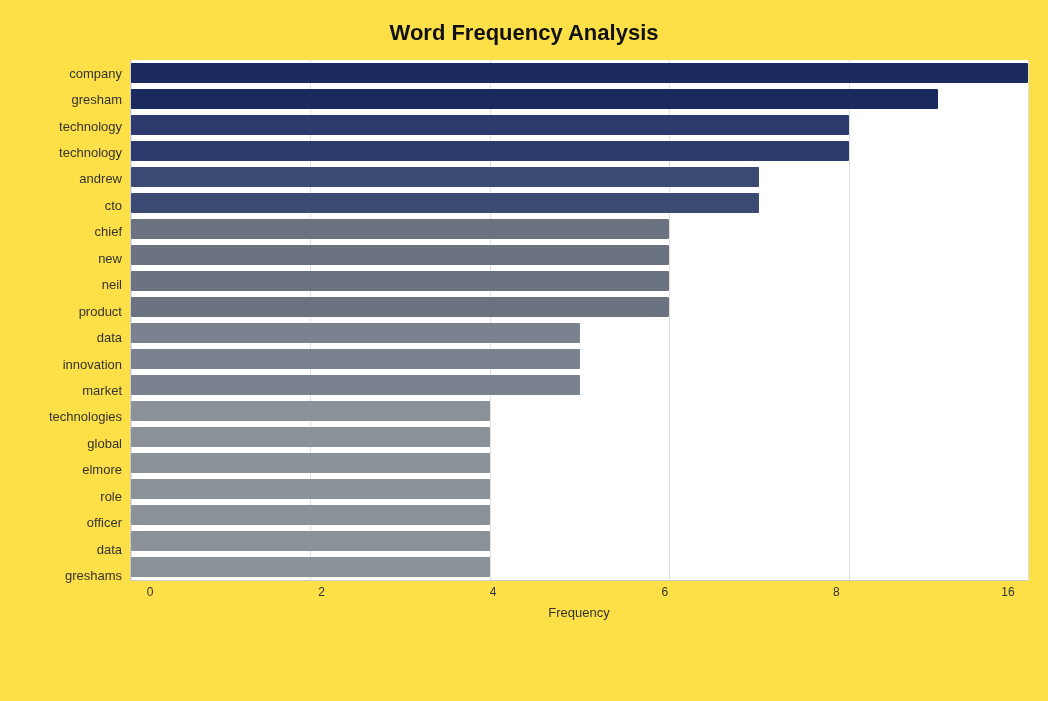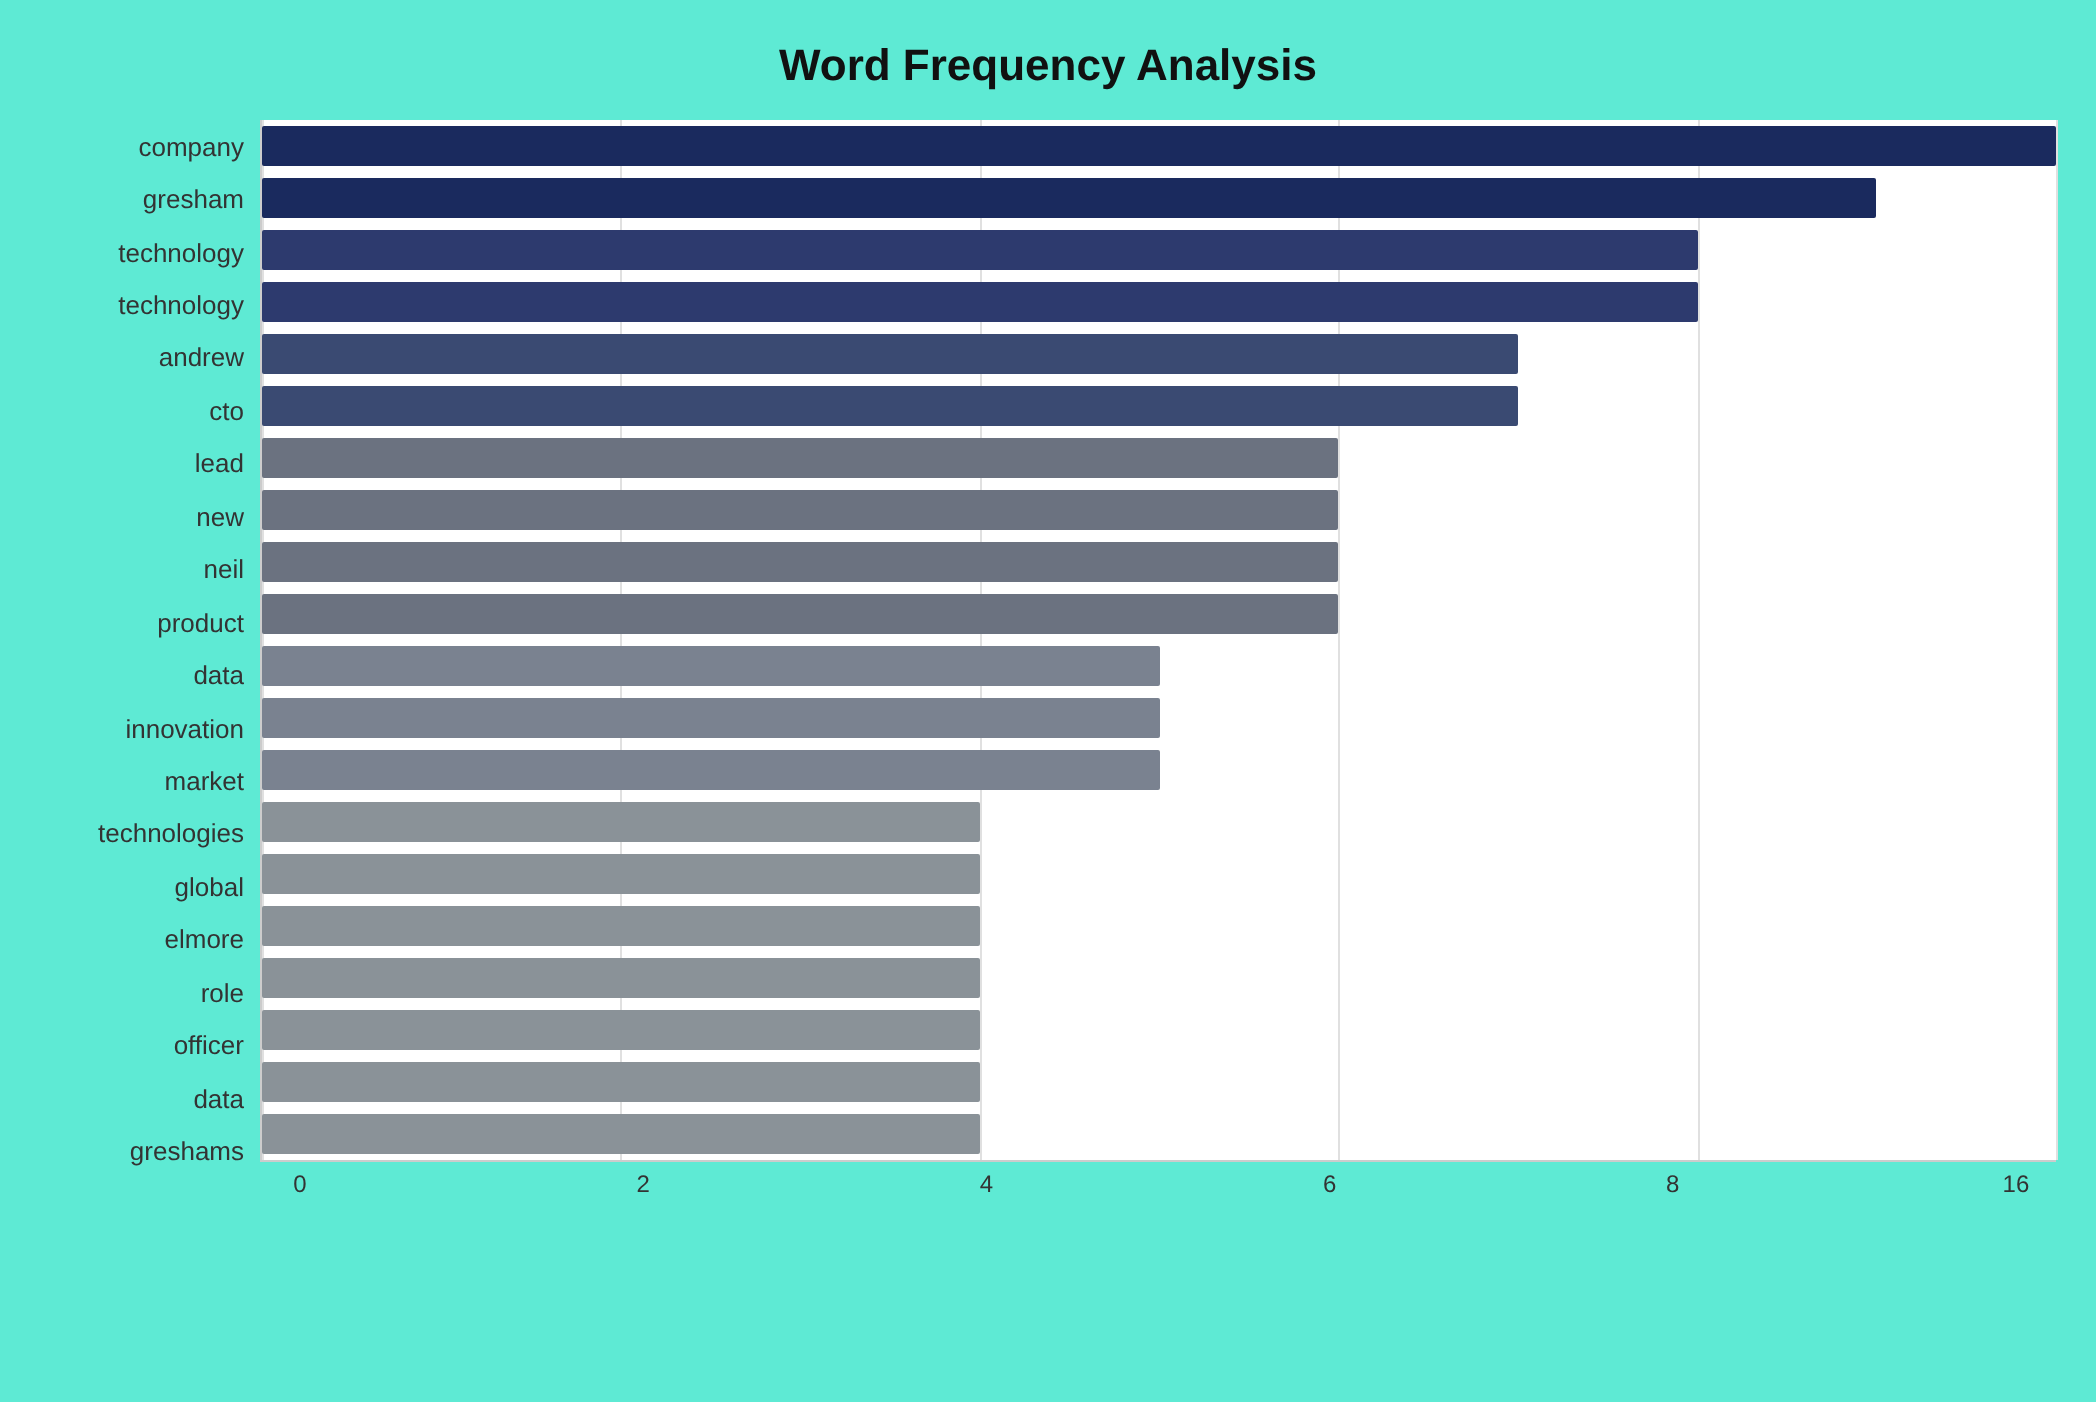--- a/index.html
+++ b/index.html
@@ -6,21 +6,21 @@
     body {
       background: #f5f5f5;
       font-family: Arial, sans-serif;
       width: 1048px;
       height: 701px;
       display: flex;
       align-items: center;
       justify-content: center;
     }
     .chart-container {
-      background: #5eead4;
+      background: #fde047;
       width: 1048px;
       height: 701px;
       padding: 20px 20px 92px 20px;
       position: relative;
     }
     .chart-title {
       text-align: center;
       font-size: 22px;
       font-weight: bold;
       color: #111;
@@ -117,21 +117,21 @@
 <div class="chart-container">
   <div class="chart-title">Word Frequency Analysis</div>
   <div class="chart-area">
     <div class="y-axis" id="y-axis">
         <div class="y-label">company</div>
         <div class="y-label">gresham</div>
         <div class="y-label">technology</div>
         <div class="y-label">technology</div>
         <div class="y-label">andrew</div>
         <div class="y-label">cto</div>
-        <div class="y-label">lead</div>
+        <div class="y-label">chief</div>
         <div class="y-label">new</div>
         <div class="y-label">neil</div>
         <div class="y-label">product</div>
         <div class="y-label">data</div>
         <div class="y-label">innovation</div>
         <div class="y-label">market</div>
         <div class="y-label">technologies</div>
         <div class="y-label">global</div>
         <div class="y-label">elmore</div>
         <div class="y-label">role</div>
@@ -211,15 +211,16 @@
           </div>
         </div>
       <div class="x-axis" id="x-axis">
           <div class="x-label">0</div>
           <div class="x-label">2</div>
           <div class="x-label">4</div>
           <div class="x-label">6</div>
           <div class="x-label">8</div>
           <div class="x-label">16</div>
         </div>
+      <div class="x-axis-title">Frequency</div>
     </div>
   </div>
 </div>
 
 </body></html>

